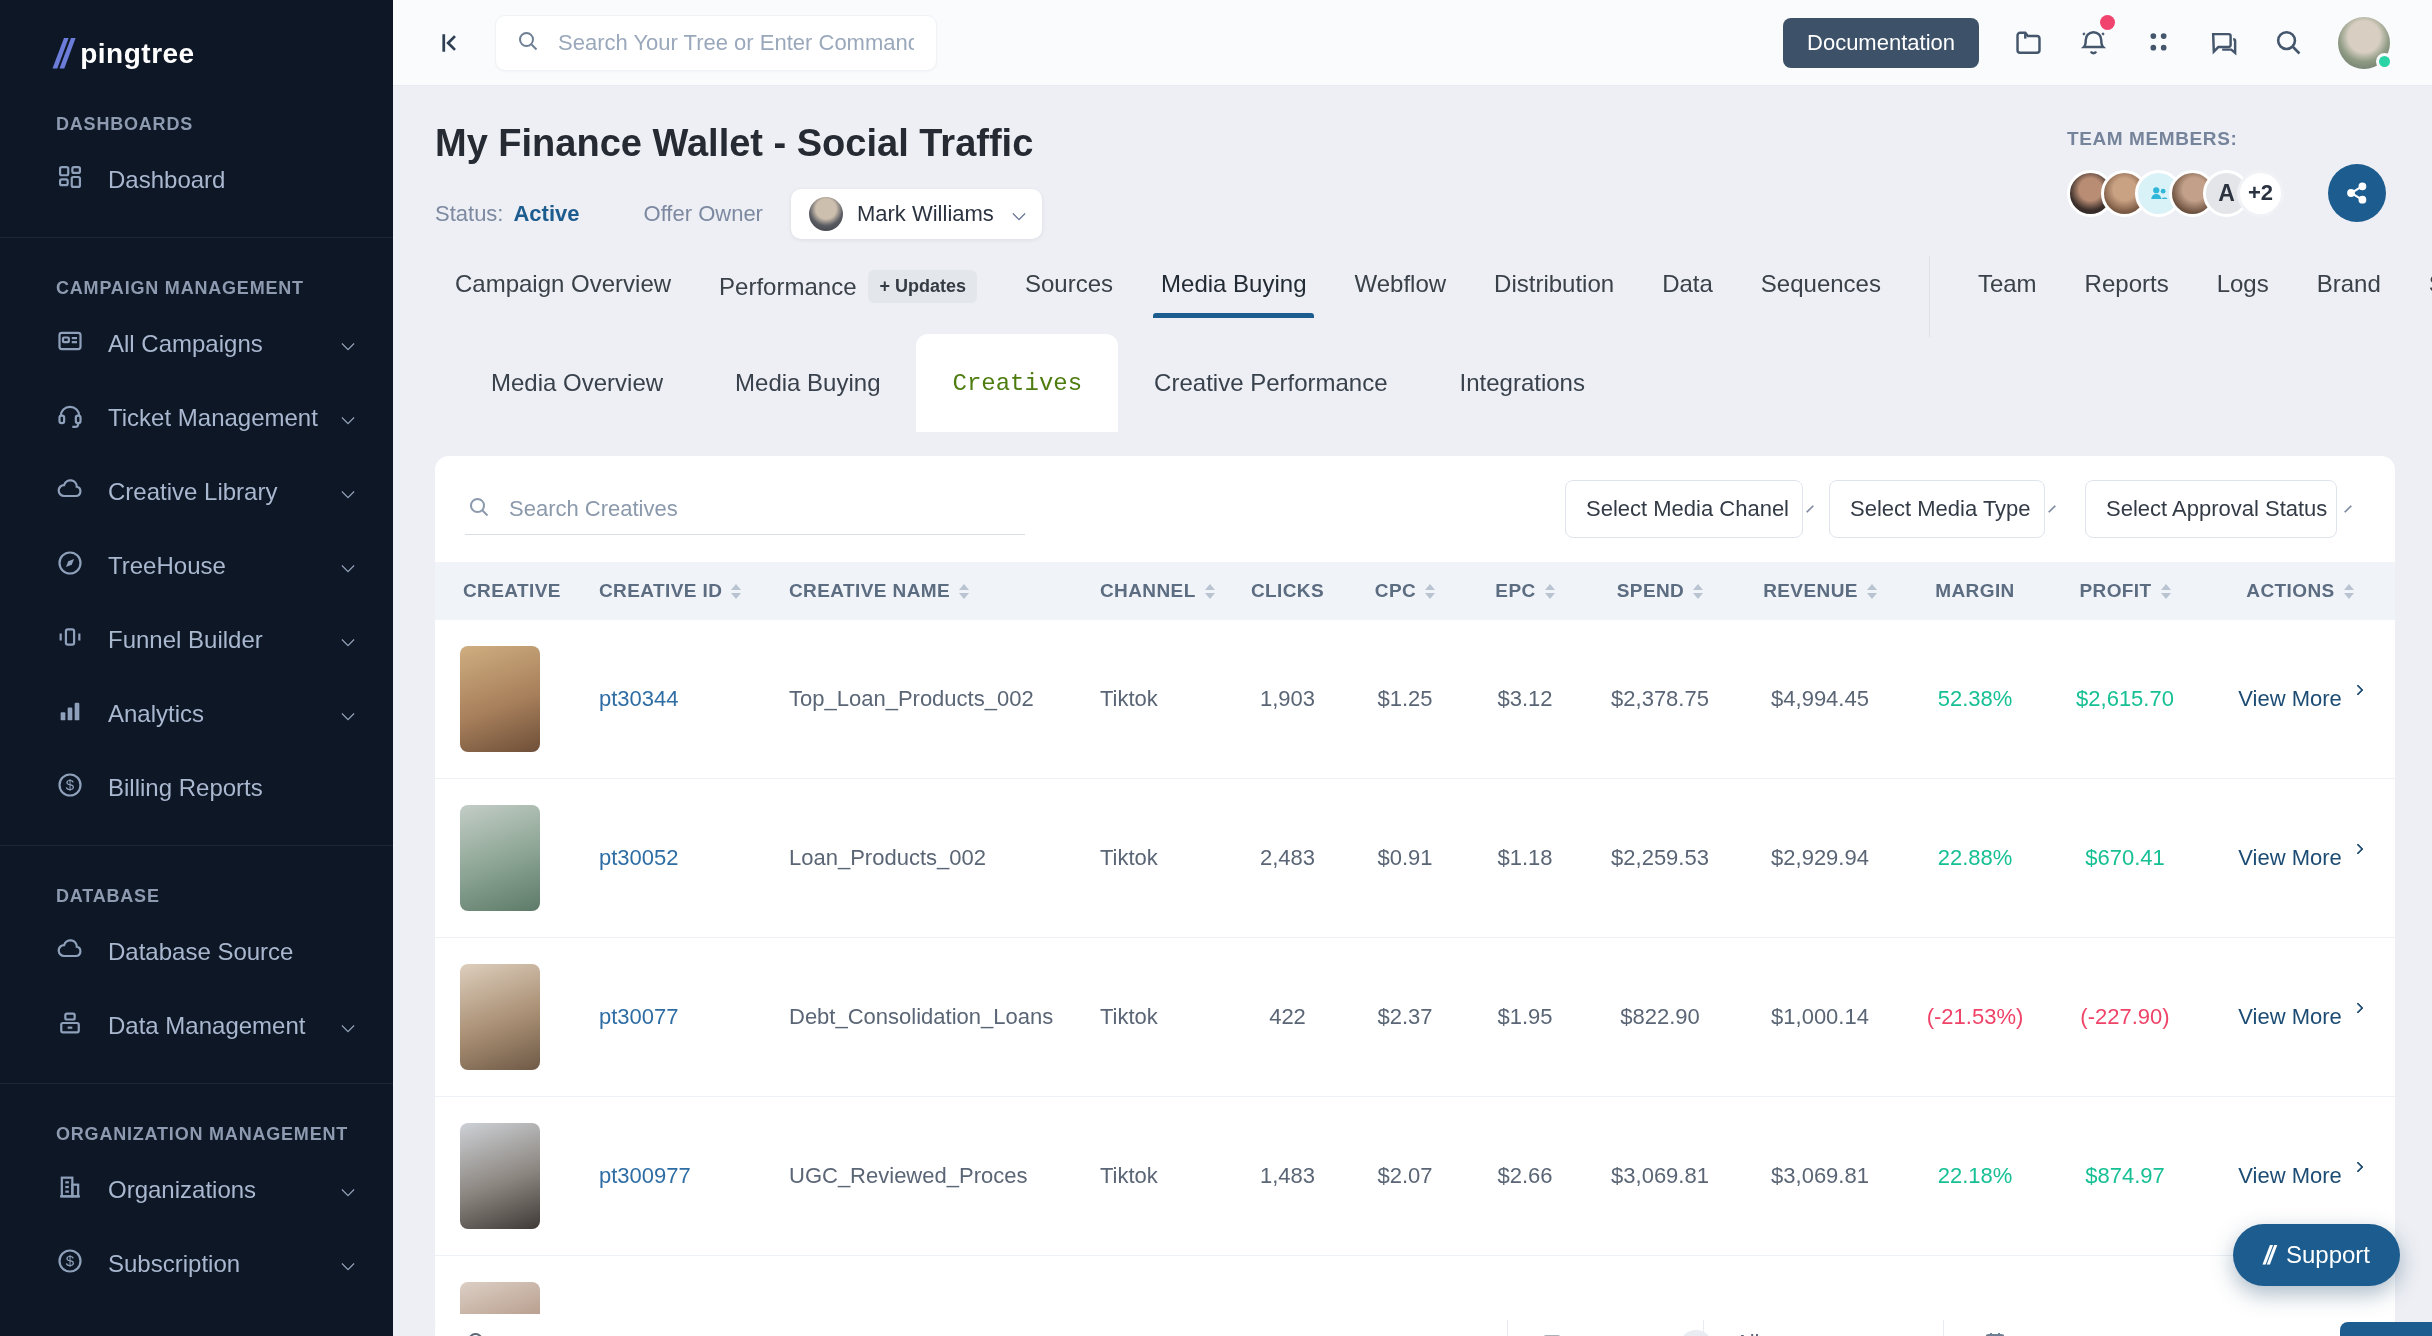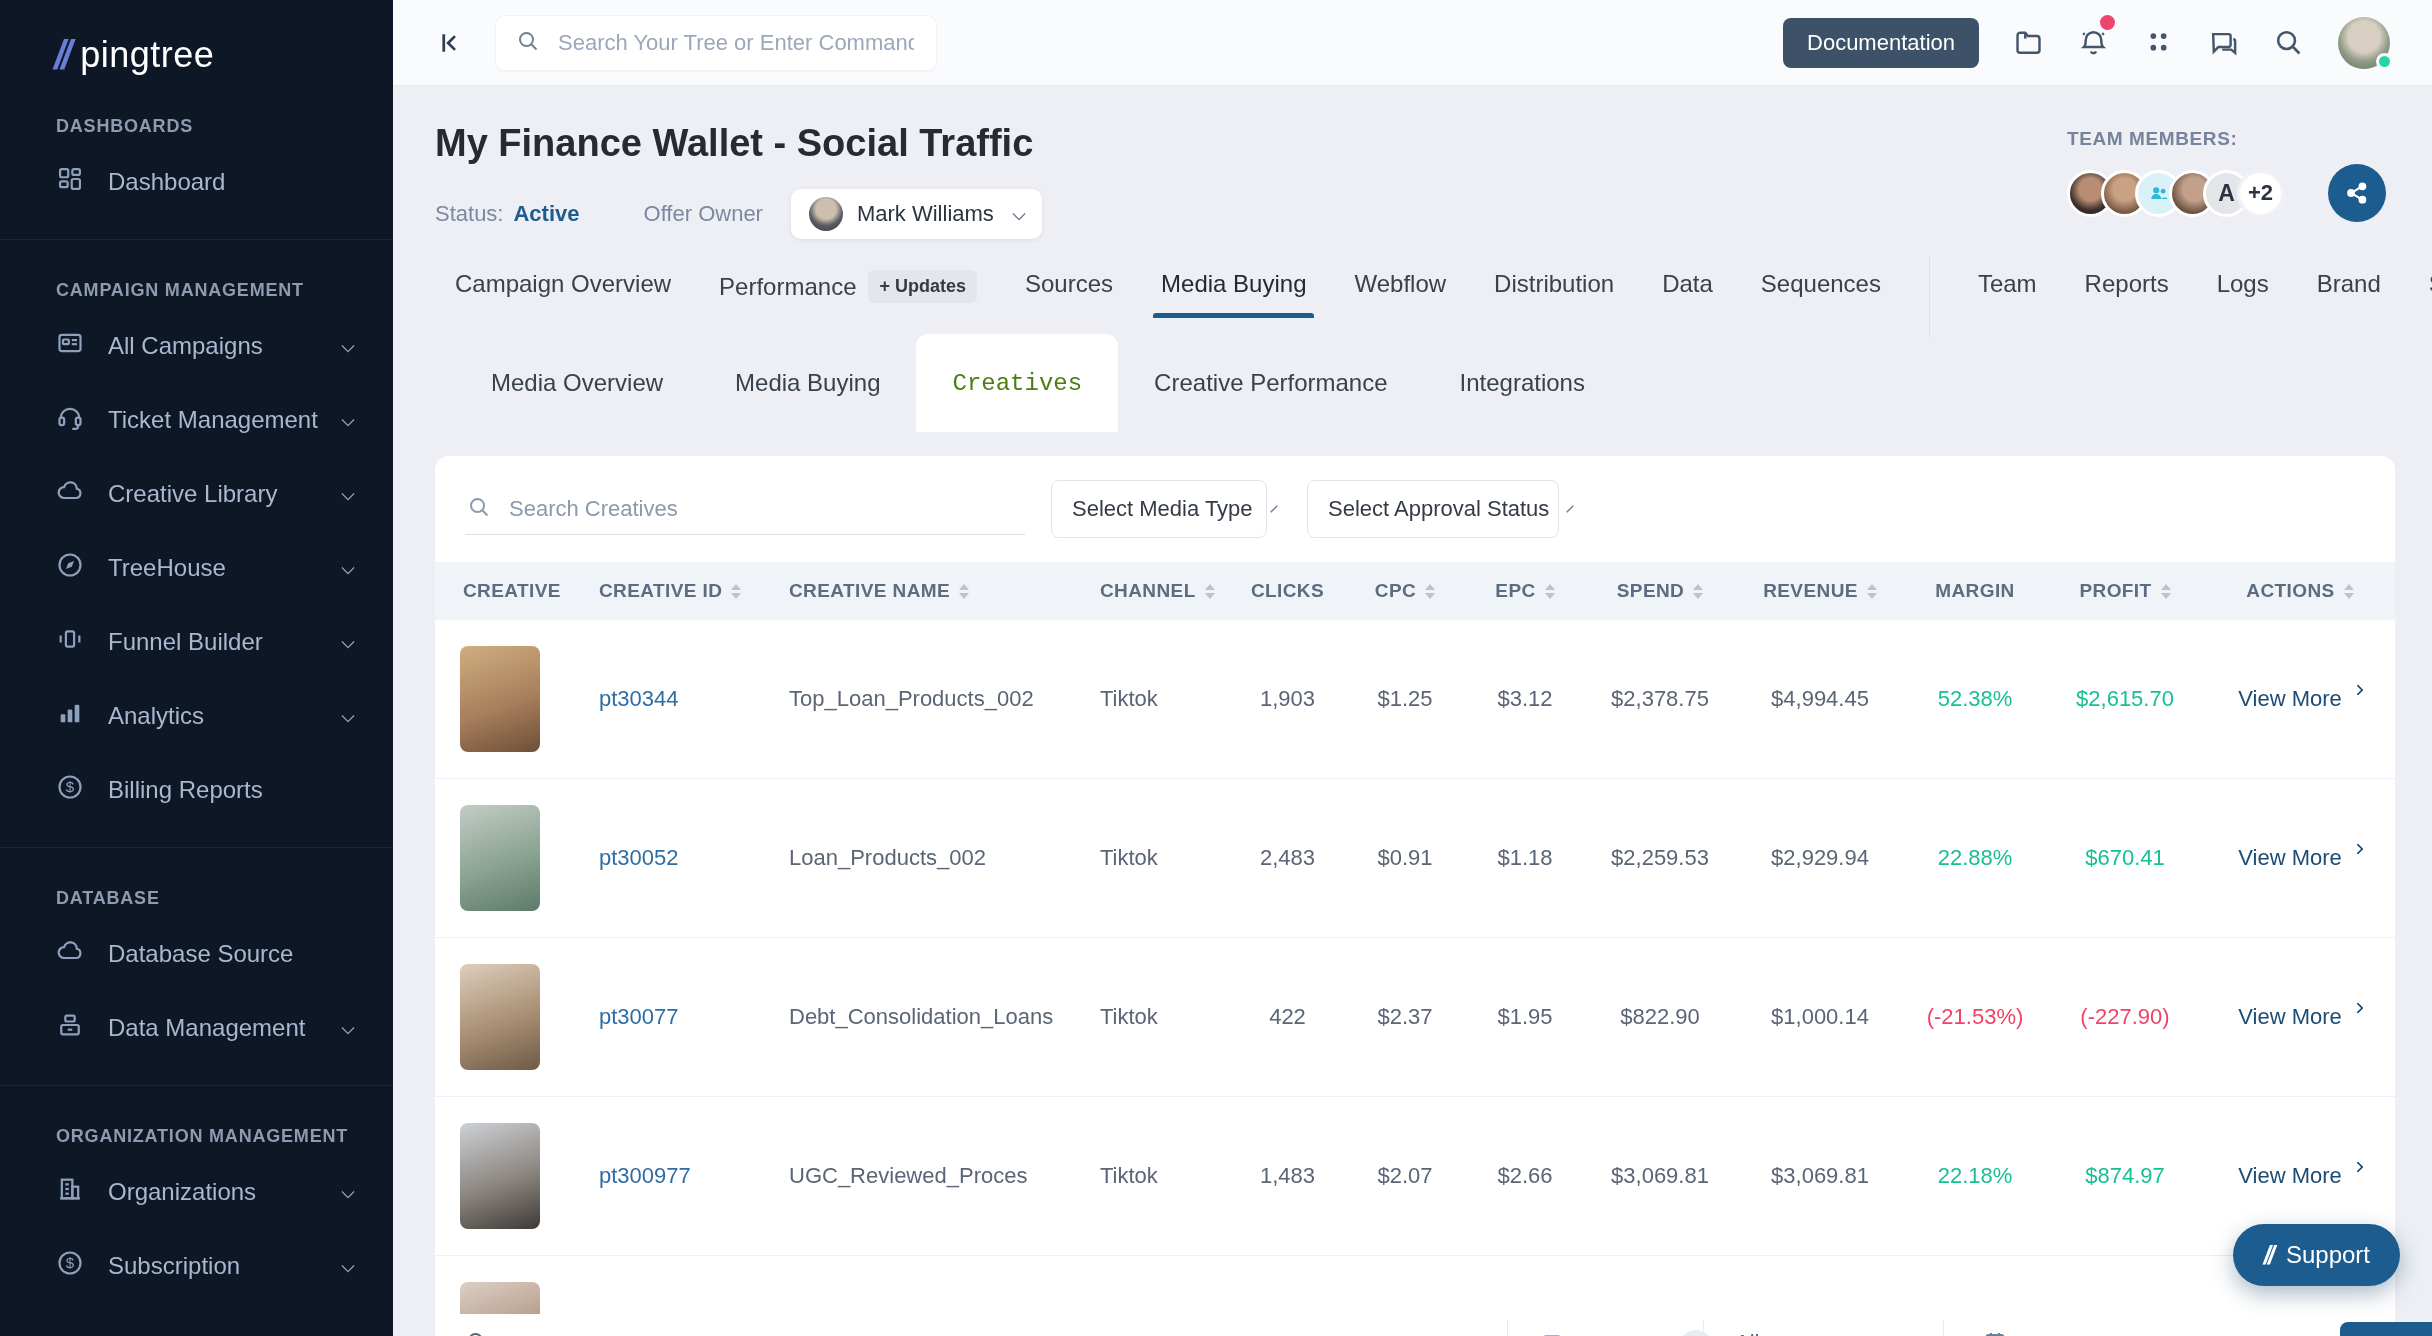--- a/index.html
+++ b/index.html
@@ -4,21 +4,21 @@
 <style>
   html,body{margin:0;padding:0;background:#dfe3ea;}
   *{box-sizing:border-box;}
   .app{position:relative;width:2432px;height:1336px;overflow:hidden;background:#edeff4;
        font-family:"Liberation Sans",sans-serif;-webkit-font-smoothing:antialiased;}
 
   
   .sidebar{position:absolute;left:0;top:0;width:393px;height:100%;background:#0d1726;color:#a9b7cf;overflow:hidden;}
   .logo{display:flex;align-items:center;gap:12px;padding:34px 0 0 54px;}
   .logo .mark{color:#6b7cd9;font-size:40px;font-weight:800;font-style:italic;letter-spacing:-4px;line-height:1;}
-  .logo .word{color:#fff;font-size:36px;font-weight:400;letter-spacing:.5px;}
+  .logo .word{color:#fff;font-size:28px;font-weight:700;letter-spacing:.5px;}
   .side-label{margin:40px 36px 8px 56px;font-size:18px;font-weight:700;letter-spacing:.8px;color:#8d9ab0;}
   .side-item{height:74px;padding:0 40px 0 56px;display:flex;align-items:center;gap:24px;font-size:24px;color:#a9b7cf;cursor:pointer;}
   .side-item svg{flex:none;color:#8fa0ba;}
   .side-item .cv{margin-left:auto;color:#7e8ca2;}
   .side-divider{height:1px;background:#1c2736;margin:20px 0;}
 
   
   .cv{width:10px;height:10px;border-right:2.4px solid currentColor;border-bottom:2.4px solid currentColor;
       transform:rotate(45deg);display:inline-block;border-radius:1px;}
   .cv.right{transform:rotate(-45deg);}
@@ -434,20 +434,24 @@
     <div class="card">
 
       <div class="filters">
         <div class="fsearch">
           <span><svg width="24" height="24" viewBox="0 0 24 24" fill="none" stroke="currentColor" stroke-width="2">
                 <circle cx="10.5" cy="10.5" r="6.5"></circle>
                 <line x1="15.5" y1="15.5" x2="20.5" y2="20.5"></line>
               </svg></span>
           <input type="text" placeholder="Search Creatives" style="">
         </div>
+        <span class="dropdown dd1">
+            <span>Select Media Chanel</span>
+            <span class="cv"></span>
+          </span>
         <span class="dropdown dd2">
             <span>Select Media Type</span>
             <span class="cv"></span>
           </span>
         <span class="dropdown dd3">
             <span>Select Approval Status</span>
             <span class="cv"></span>
           </span>
       </div>
 

